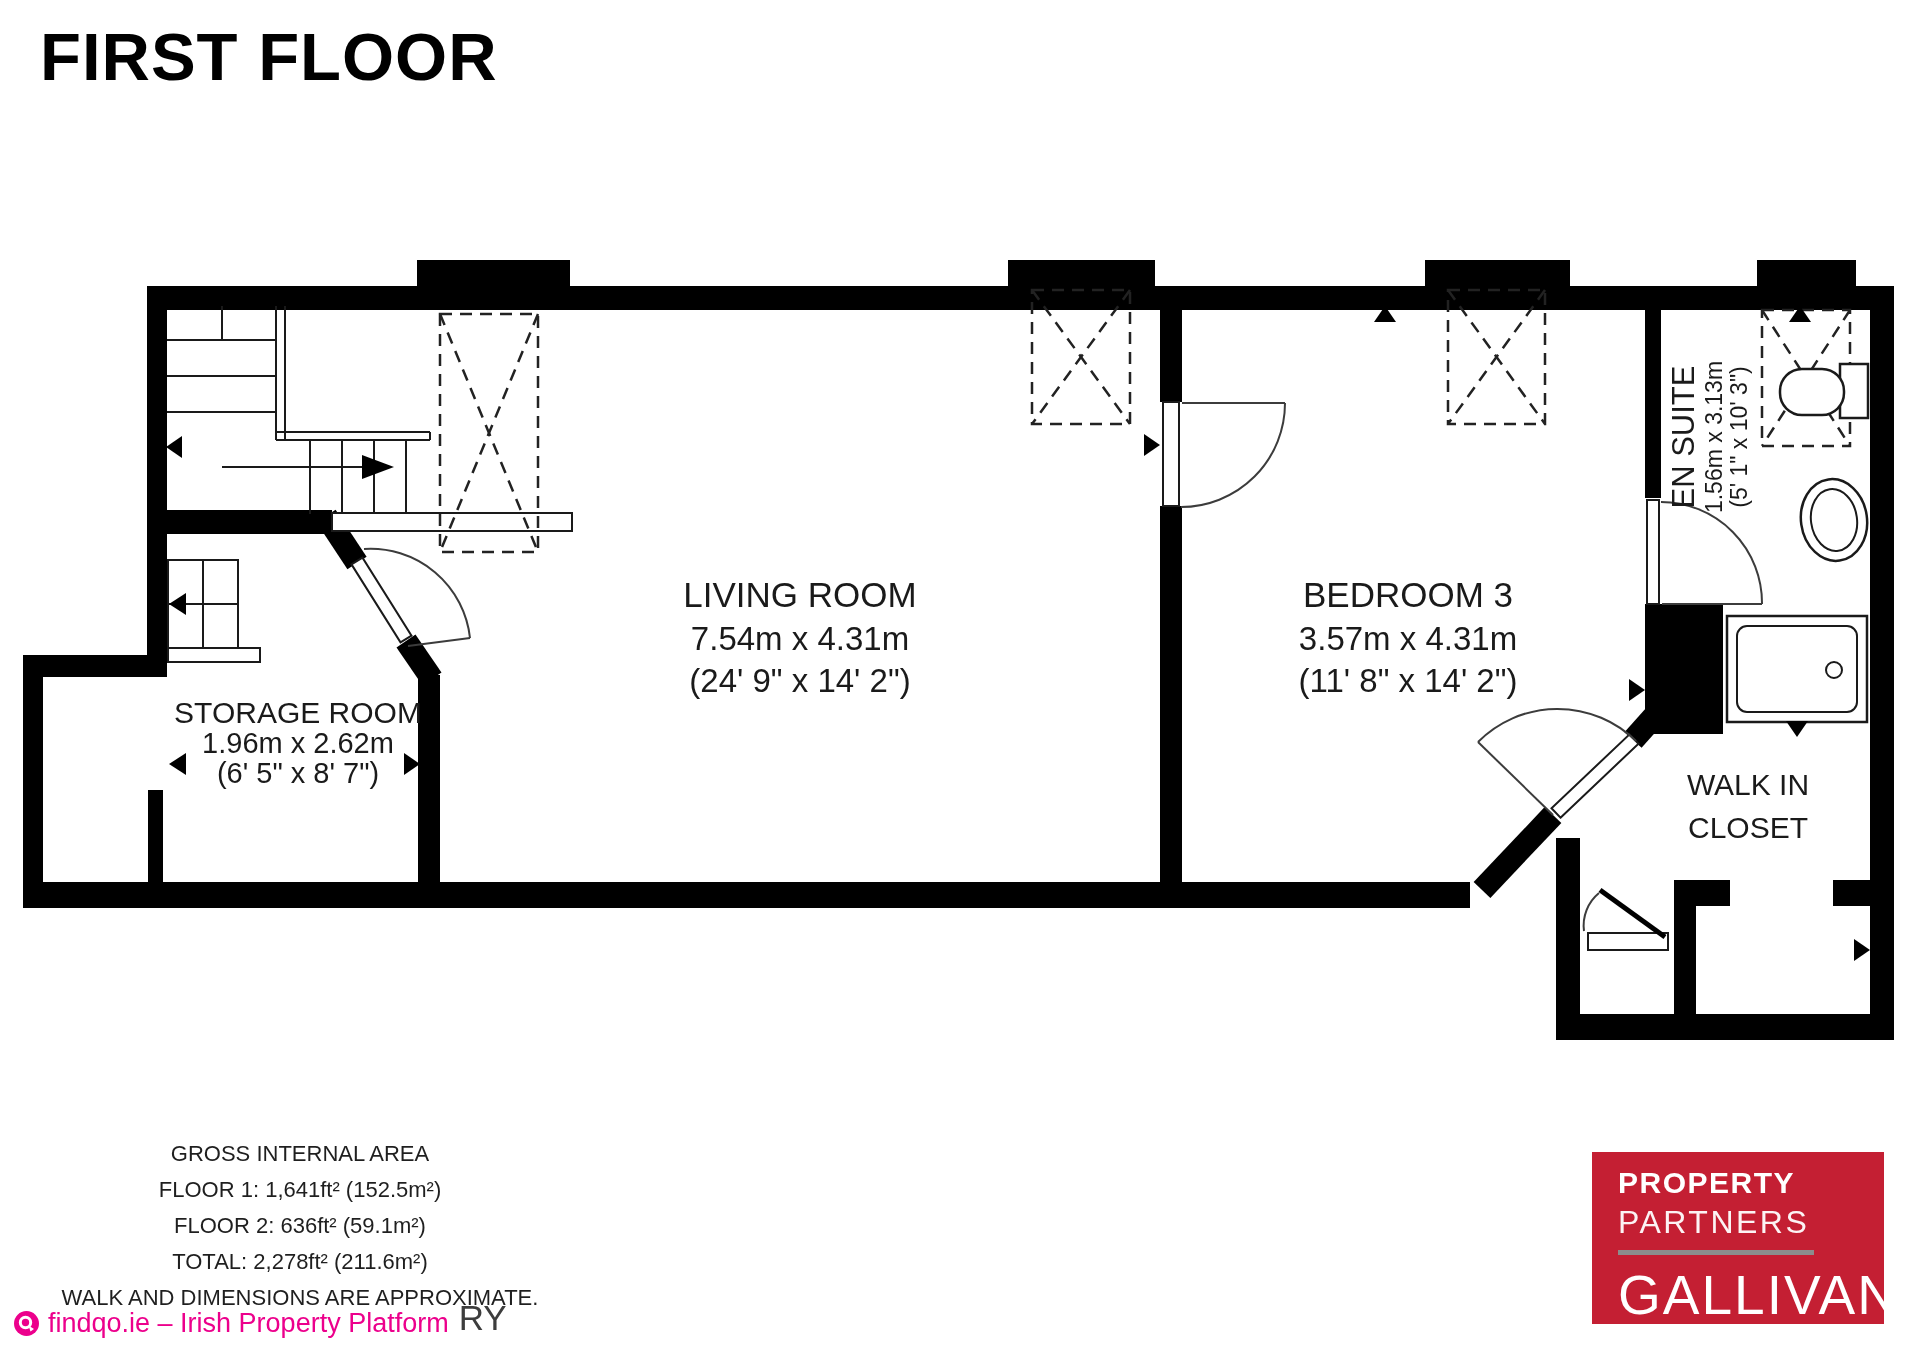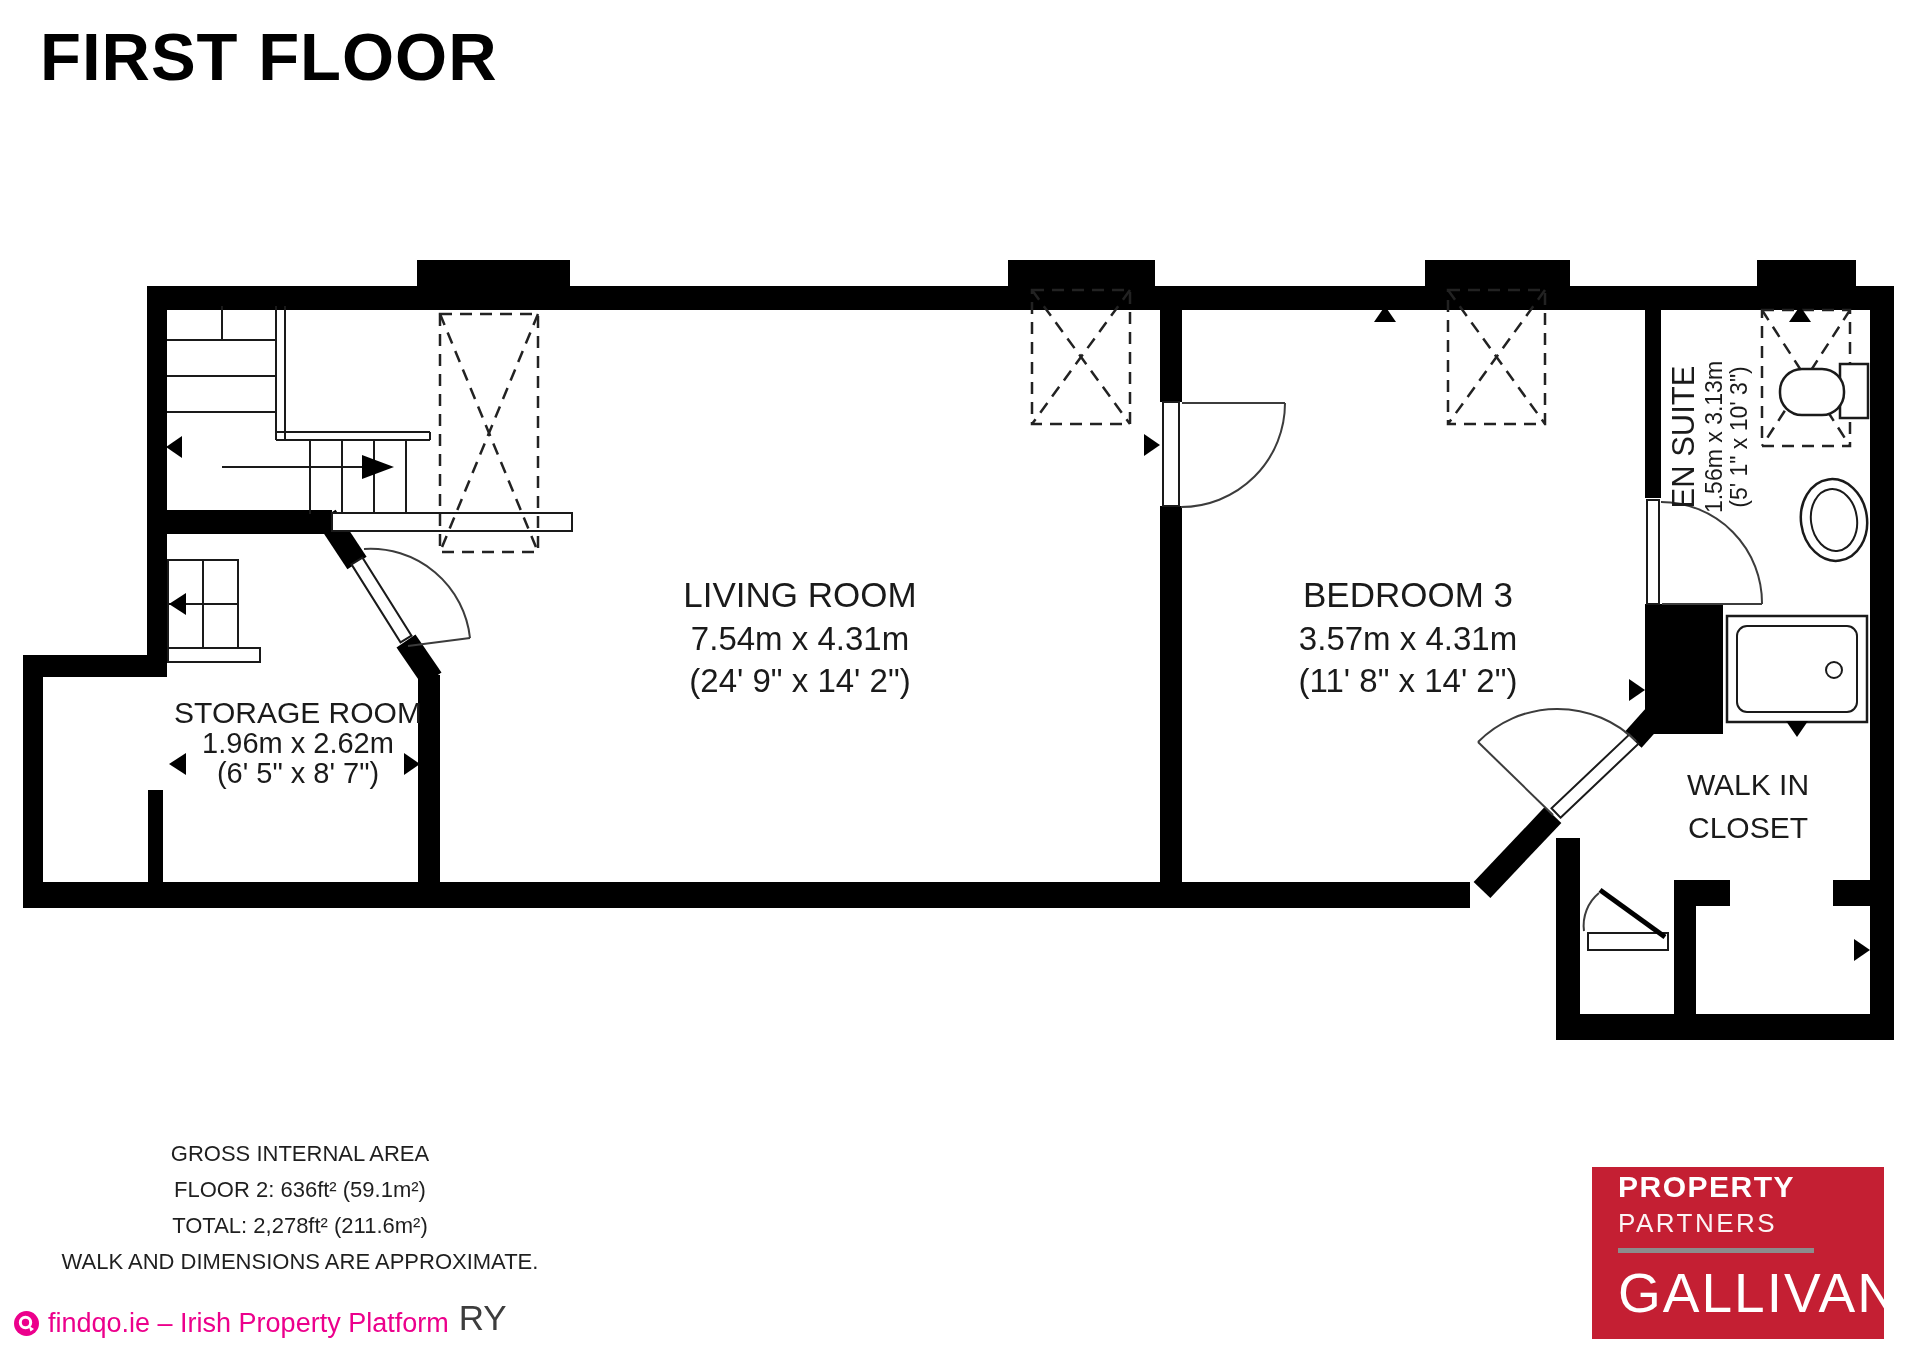--- a/index.html
+++ b/index.html
@@ -26,23 +26,23 @@
   .en{font-size:31px;}
   .ed{font-size:23px;}
   .cn{font-size:30px;}
   .notes{position:absolute;left:20px;top:1136px;width:560px;text-align:center;
          font-size:22px;line-height:36px;color:#1f1f1f;}
   .platform-row{position:absolute;left:14px;top:1303px;display:flex;align-items:center;text-align:right;}
   .pf-logo{width:25px;height:25px;margin-right:9px;flex:none;}
   .pf-text{font-size:27px;font-weight:500;color:#ec008c;white-space:nowrap;}
   .wm{font-size:35px;font-weight:500;color:#3d3d3d;margin-left:10px;transform:translateY(-5px);}
   .brand{position:absolute;left:1592px;top:1152px;width:292px;height:172px;background:#c41f33;
-         box-sizing:border-box;padding:3px 0 0 26px;color:#fff;margin-top:15px;}
+         box-sizing:border-box;padding:14px 0 0 26px;color:#fff;}
   .b1{font-size:30px;font-weight:700;letter-spacing:1.5px;}
-  .b2{font-size:26px;font-weight:400;letter-spacing:2.5px;color:rgba(255,255,255,.95);margin-top:4px;}
+  .b2{font-size:32px;font-weight:400;letter-spacing:2.5px;color:rgba(255,255,255,.95);margin-top:4px;}
   .rule{width:196px;height:5px;background:#8c8c8c;margin:9px 0 8px;}
   .b3{font-size:55px;font-weight:400;letter-spacing:2px;}
 </style>
 </head>
 <body>
 
 <div class="page">
 
   <div class="title">FIRST FLOOR</div>
 
@@ -198,20 +198,21 @@
       <text class="ed" transform="translate(1747 437) rotate(-90)">(5' 1" x 10' 3")</text>
     </g>
     <g>
       <text class="cn" x="1748" y="795">WALK IN</text>
       <text class="cn" x="1748" y="838">CLOSET</text>
     </g>
   </svg>
 
   <div class="notes">
     <div>GROSS INTERNAL AREA</div>
+    <div>FLOOR 1: 1,641ft² (152.5m²)</div>
     <div>FLOOR 2: 636ft² (59.1m²)</div>
     <div>TOTAL: 2,278ft² (211.6m²)</div>
     <div>WALK AND DIMENSIONS ARE APPROXIMATE.</div>
   </div>
 
   <div class="platform-row">
     <svg class="pf-logo" viewBox="0 0 25 25">
       <circle cx="12.5" cy="12.5" r="12.5" fill="#ec008c"></circle>
       <circle cx="11.5" cy="11.5" r="5.2" fill="none" stroke="#fff" stroke-width="3"></circle>
       <path d="M14.5 14.5 L20 18 L16.5 20.5 Z" fill="#fff"></path>

